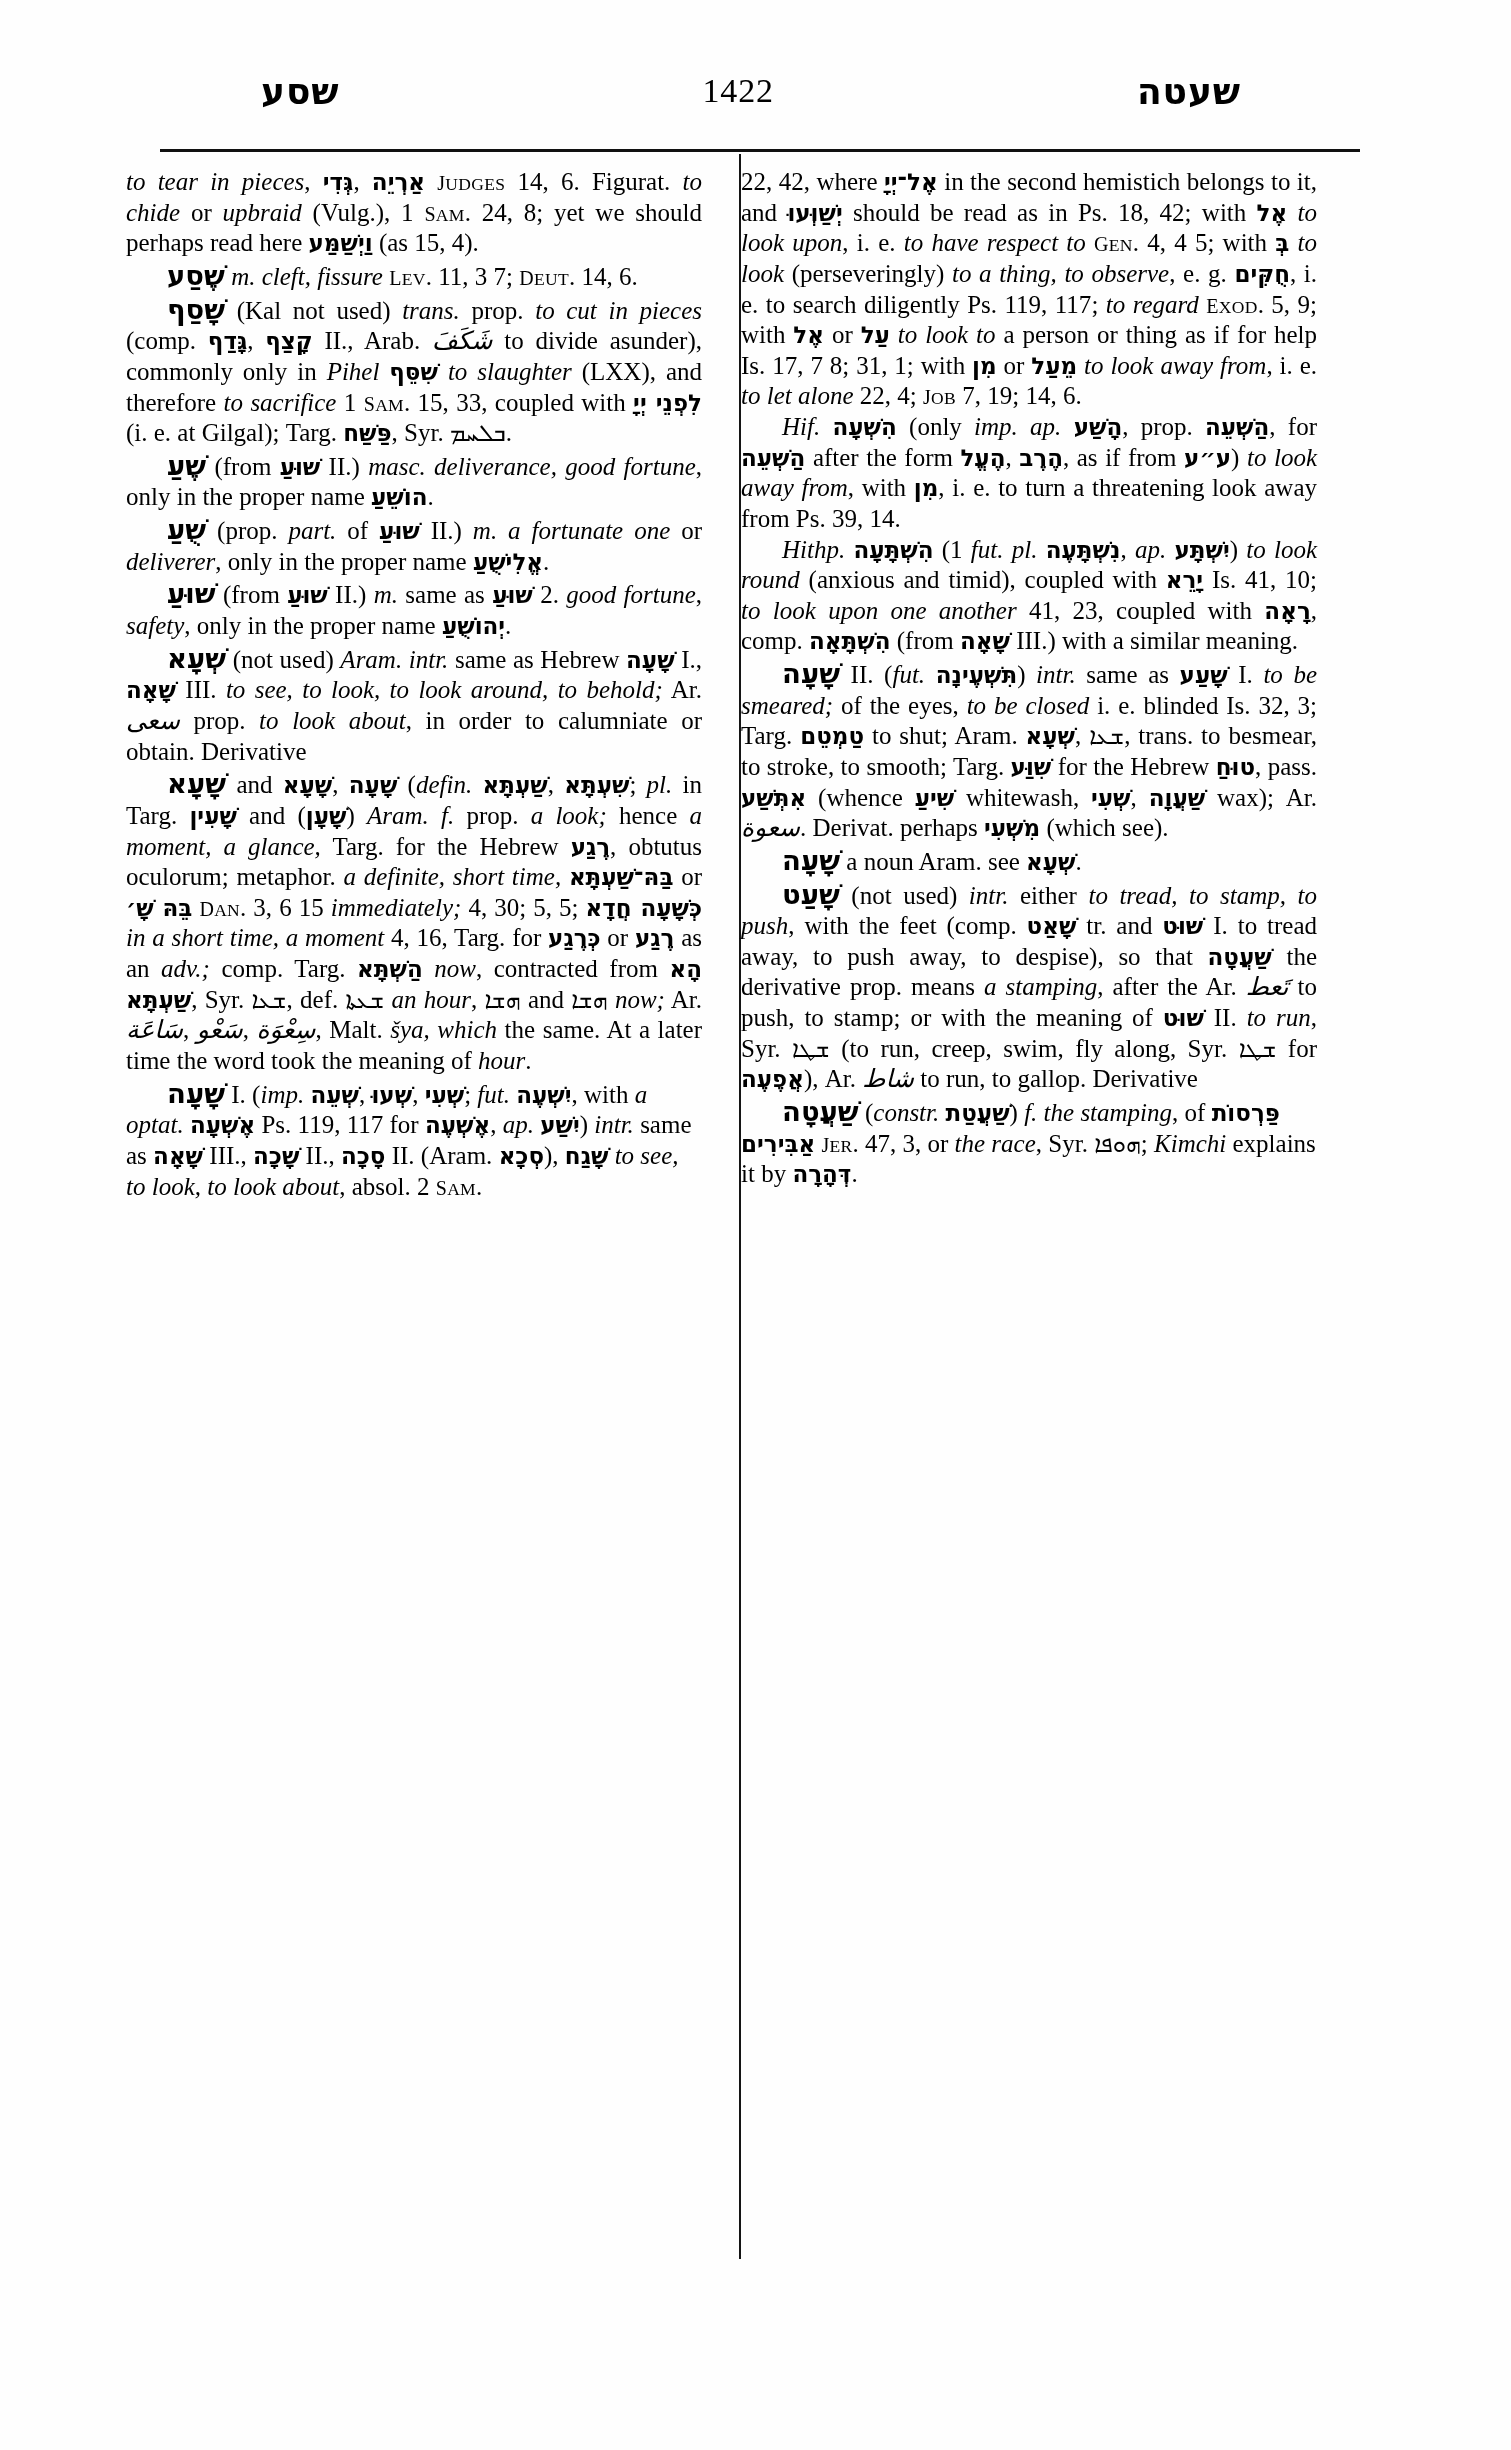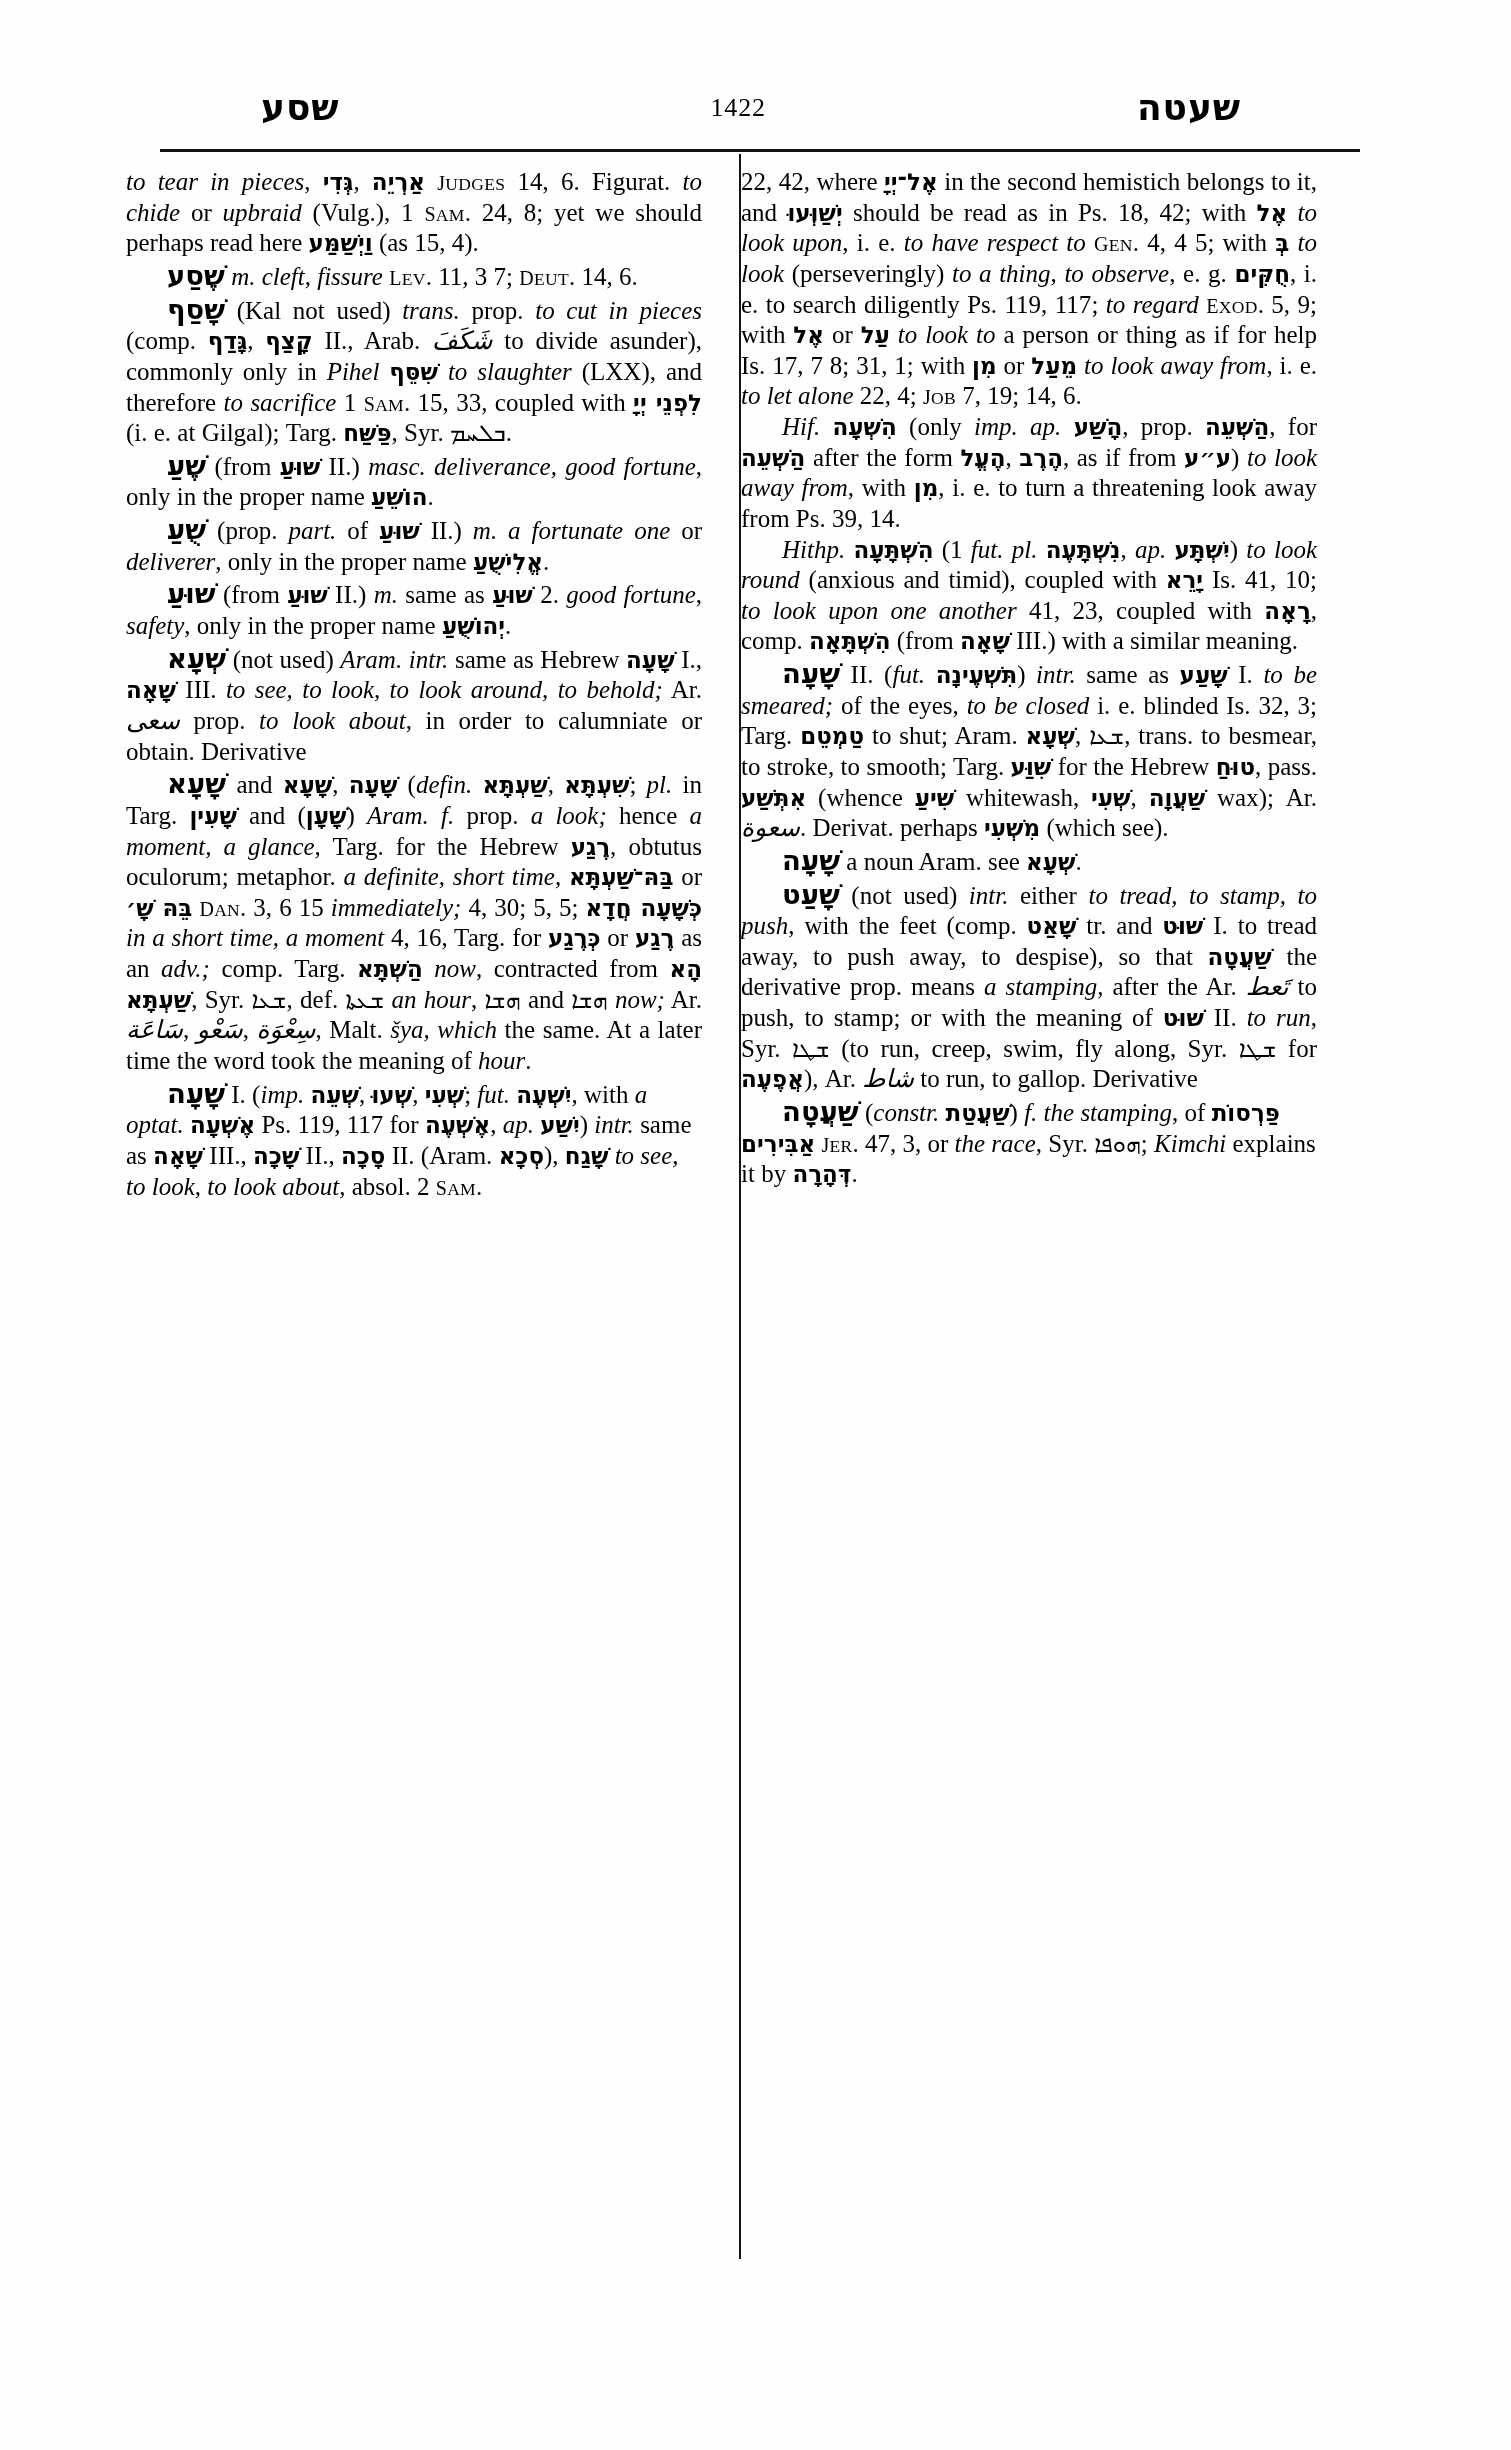--- a/index.html
+++ b/index.html
@@ -24,36 +24,36 @@
   }
 
   
   .running-head {
     position: absolute;
     left: 162px;
     top: 74px;
     width: 1196px;
     height: 70px;
     display: flex;
-    align-items: center;
+    align-items: flex-start;
     justify-content: space-between;
   }
   .rh-heb {
     font-family: "DejaVu Sans", sans-serif;
     font-size: 36px;
     font-weight: 700;
     letter-spacing: 0.9px;
     direction: rtl;
     line-height: 1;
     padding-bottom: 1.8px;
   }
   .rh-left  { margin-left: 99px; }
   .rh-right { margin-right: 117px; }
   .rh-num {
-    font-size: 26px;
+    font-size: 34px;
     font-weight: 400;
     letter-spacing: 0.9px;
     line-height: 1;
     padding-bottom: 2.7px;
   }
   .head-rule {
     position: absolute;
     left: 160px;
     top: 149px;
     width: 1200px;

